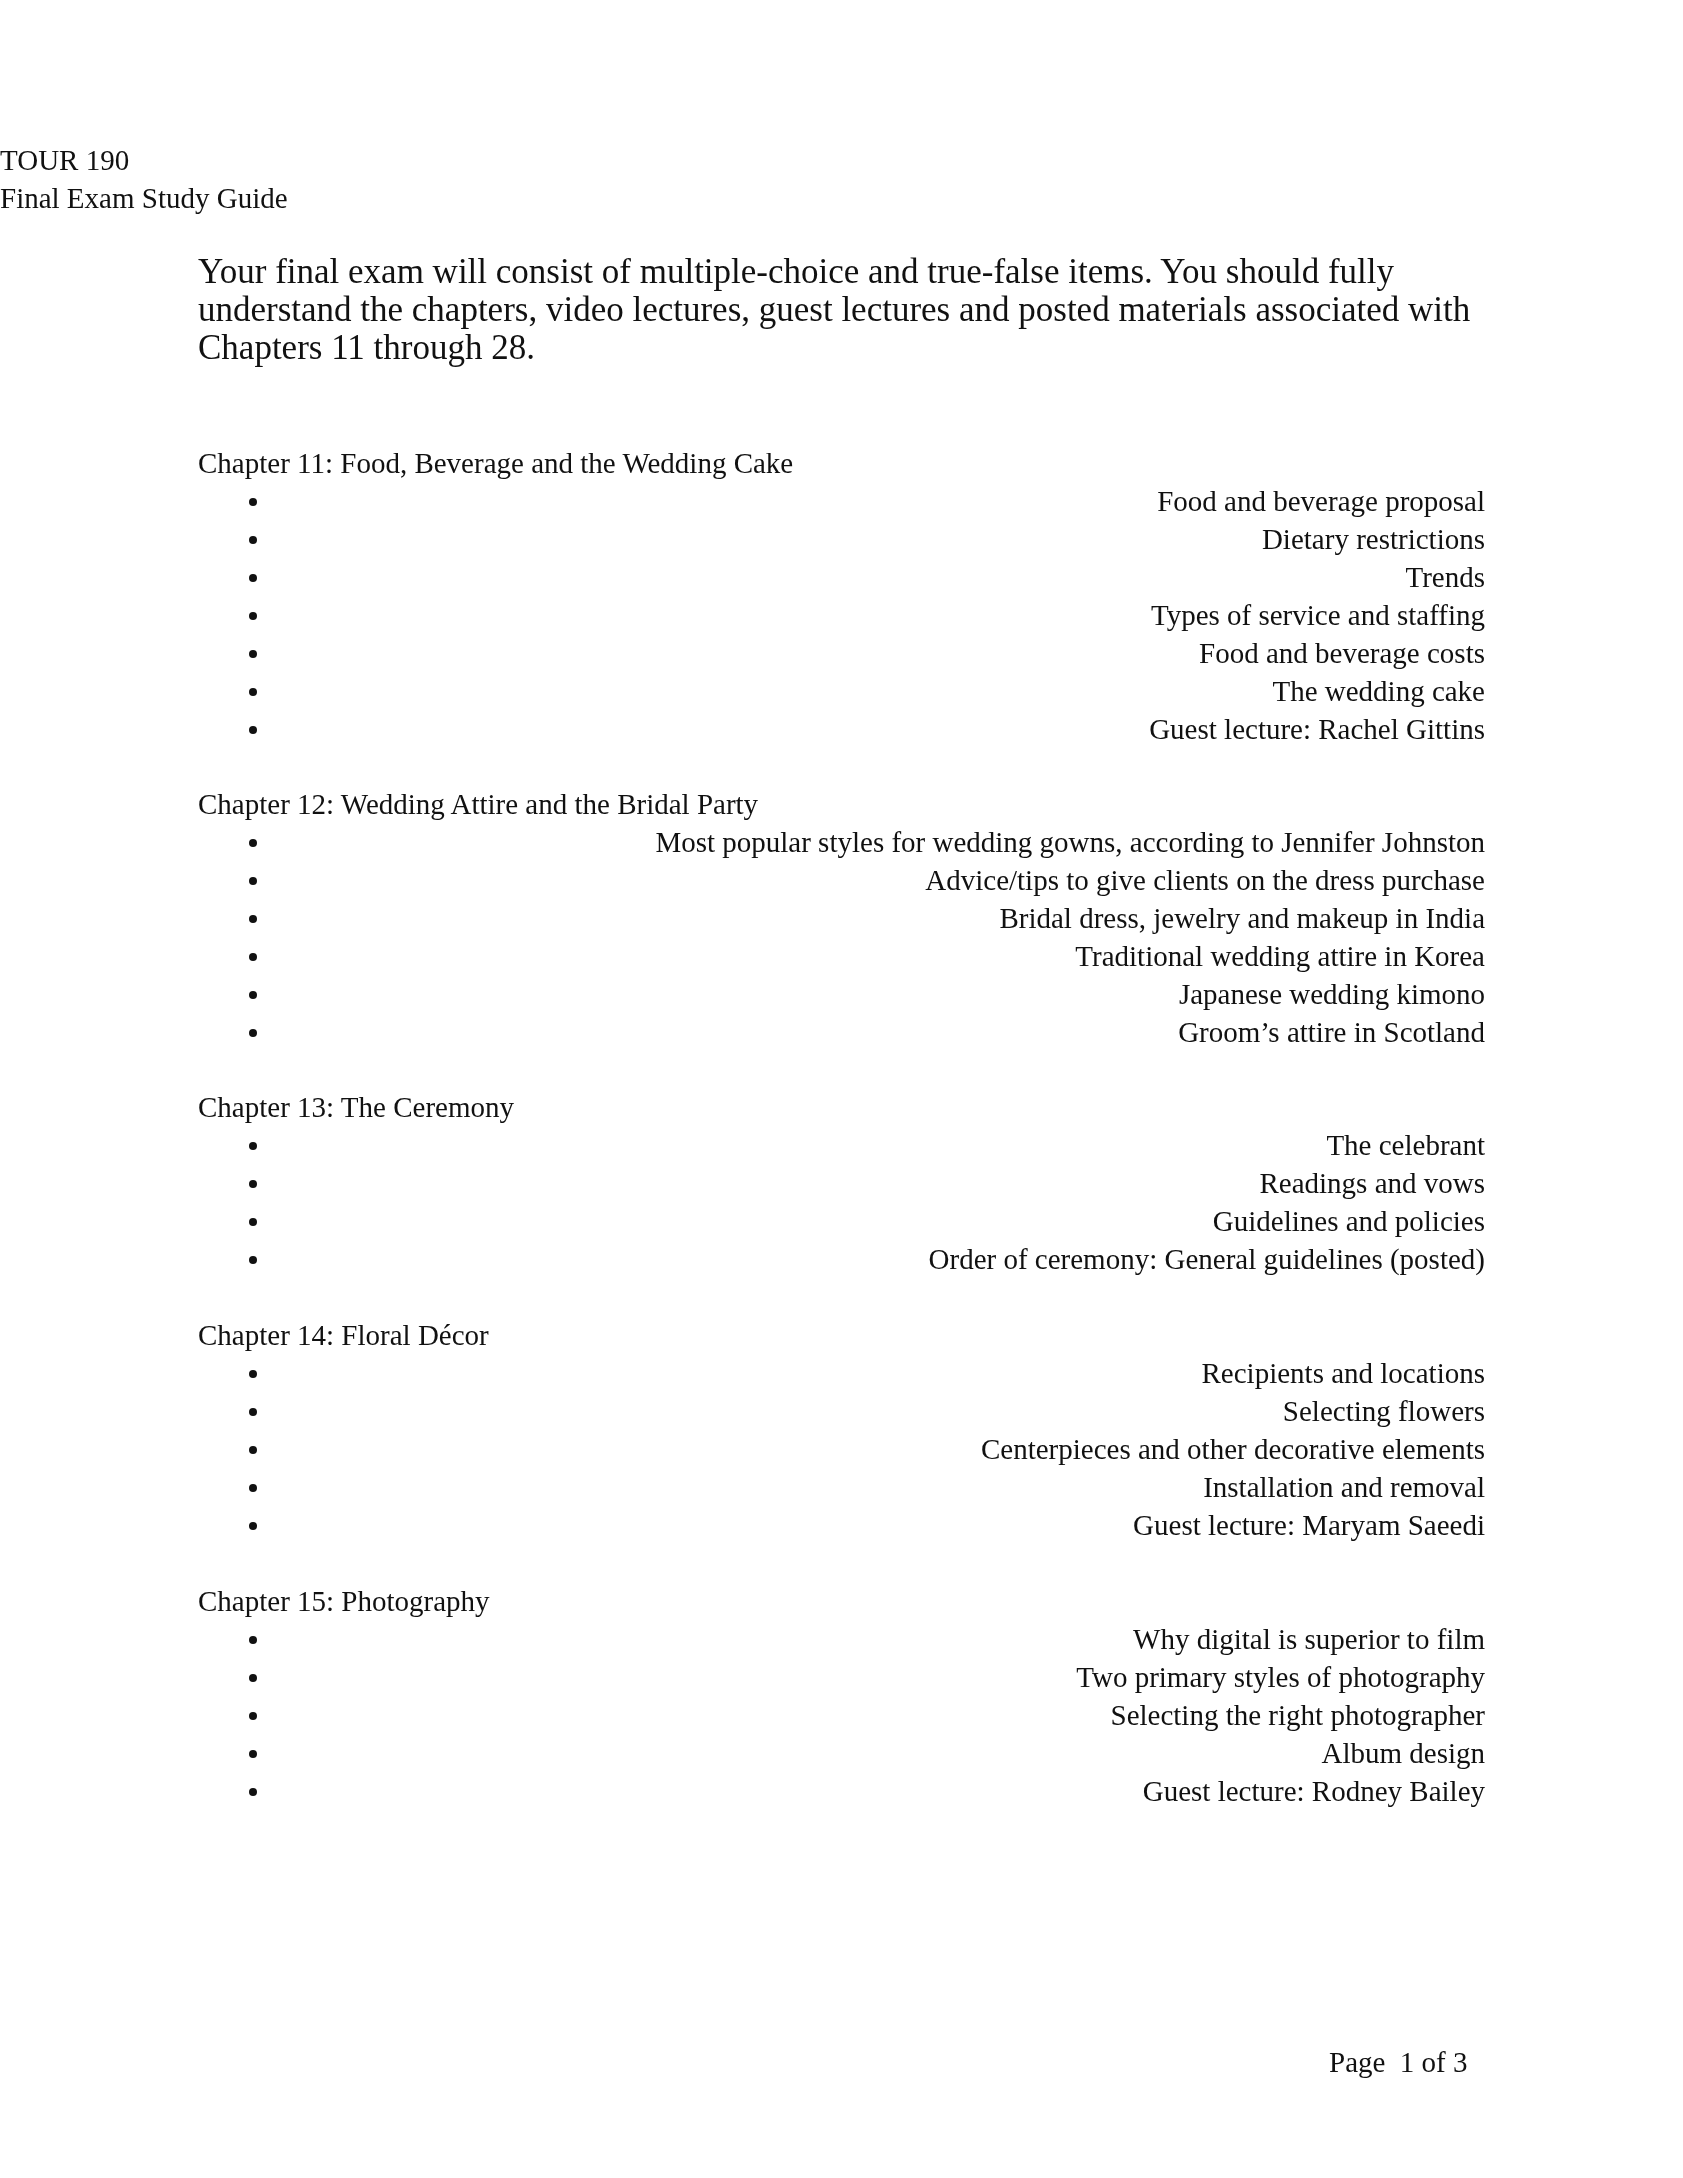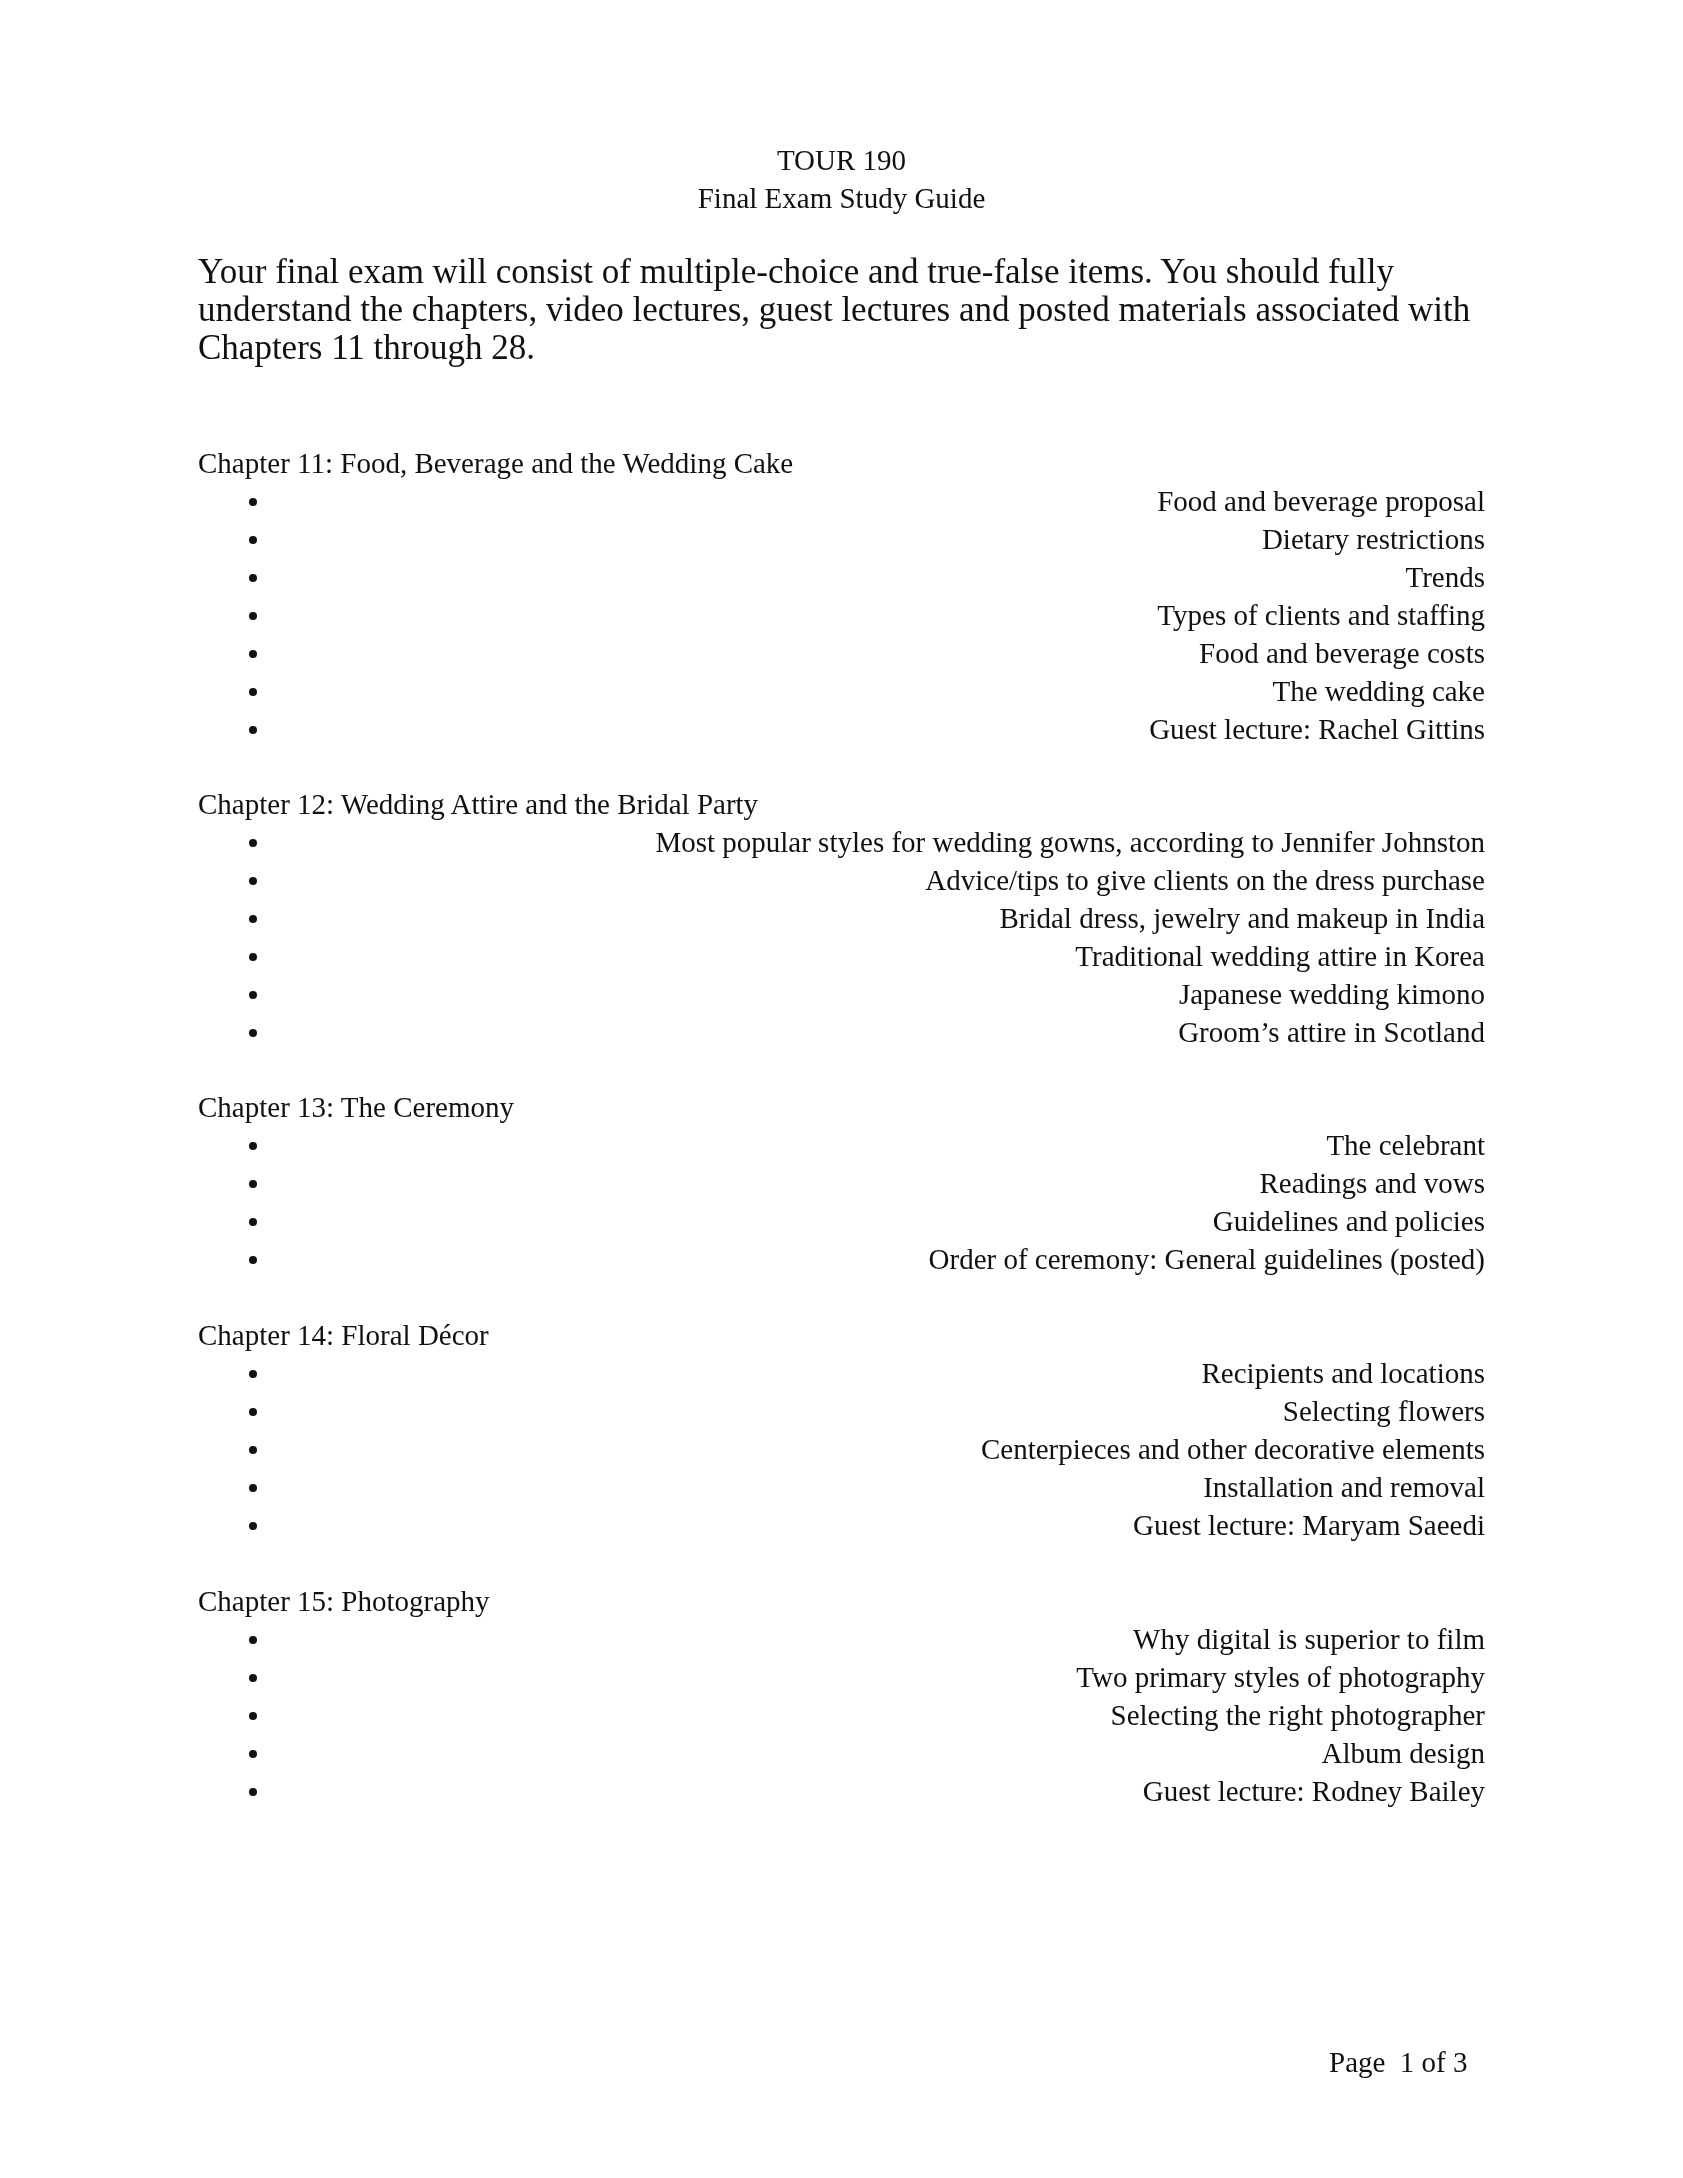--- a/index.html
+++ b/index.html
@@ -2,21 +2,21 @@
 <html><head>
 <meta charset="utf-8">
 <style>
   html, body { margin: 0; padding: 0; background: #ffffff; }
   body {
     width: 1683px; height: 2178px; position: relative; overflow: hidden;
     font-family: "Liberation Serif", "DejaVu Serif", serif;
     color: #111111;
   }
   .page { position: absolute; inset: 0; }
-  .title-block { position: absolute; left: 0; width: 1683px; top: 141px; text-align: center; font-size: 29px; line-height: 38px; }
+  .title-block { position: absolute; left: 0; width: 1683px; top: 141px; text-align: left; font-size: 29px; line-height: 38px; }
   .title-block div { white-space: nowrap; }
   .intro { position: absolute; left: 198px; top: 253px; width: 1287px; font-size: 35px; line-height: 38px; }
   .intro span { display: block; white-space: nowrap; }
   .chapter { position: absolute; left: 198px; width: 1287px; }
   .chapter h2 {
     margin: 0; font-size: 29px; font-weight: normal; line-height: 38px; white-space: nowrap;
   }
   .chapter ul { list-style: none; margin: 0; padding: 0; text-align: right; }
   .chapter li {
     position: relative; height: 38px; line-height: 38px; font-size: 29px;
@@ -43,21 +43,21 @@
     <span>understand the chapters, video lectures, guest lectures and posted materials associated with</span>
     <span>Chapters 11 through 28.</span>
   </div>
 
   <section class="chapter" style="top:444px;">
     <h2>Chapter 11: Food, Beverage and the Wedding Cake</h2>
     <ul>
       <li><span class="bullet"></span><span>Food and beverage proposal</span></li>
       <li><span class="bullet"></span><span>Dietary restrictions</span></li>
       <li><span class="bullet"></span><span>Trends</span></li>
-      <li><span class="bullet"></span><span>Types of clients and staffing</span></li>
+      <li><span class="bullet"></span><span>Types of service and staffing</span></li>
       <li><span class="bullet"></span><span>Food and beverage costs</span></li>
       <li><span class="bullet"></span><span>The wedding cake</span></li>
       <li><span class="bullet"></span><span>Guest lecture: Rachel Gittins</span></li>
     </ul>
   </section>
 
   <section class="chapter" style="top:785px;">
     <h2>Chapter 12: Wedding Attire and the Bridal Party</h2>
     <ul>
       <li><span class="bullet"></span><span>Most popular styles for wedding gowns, according to Jennifer Johnston</span></li>

